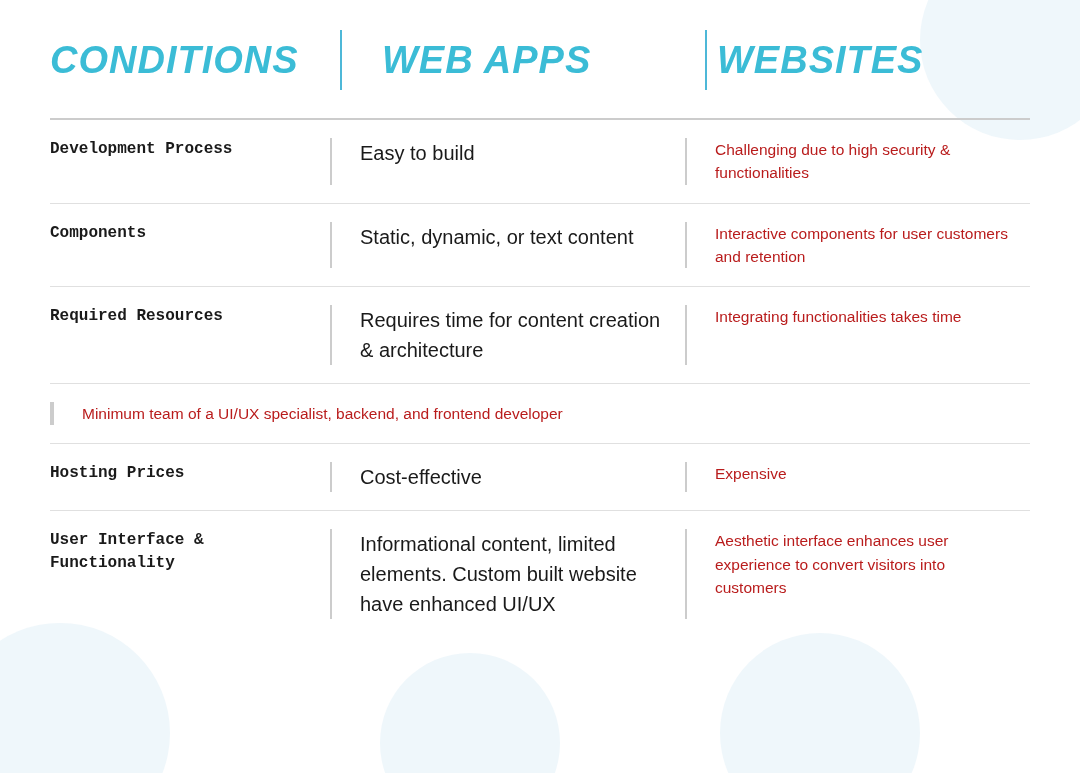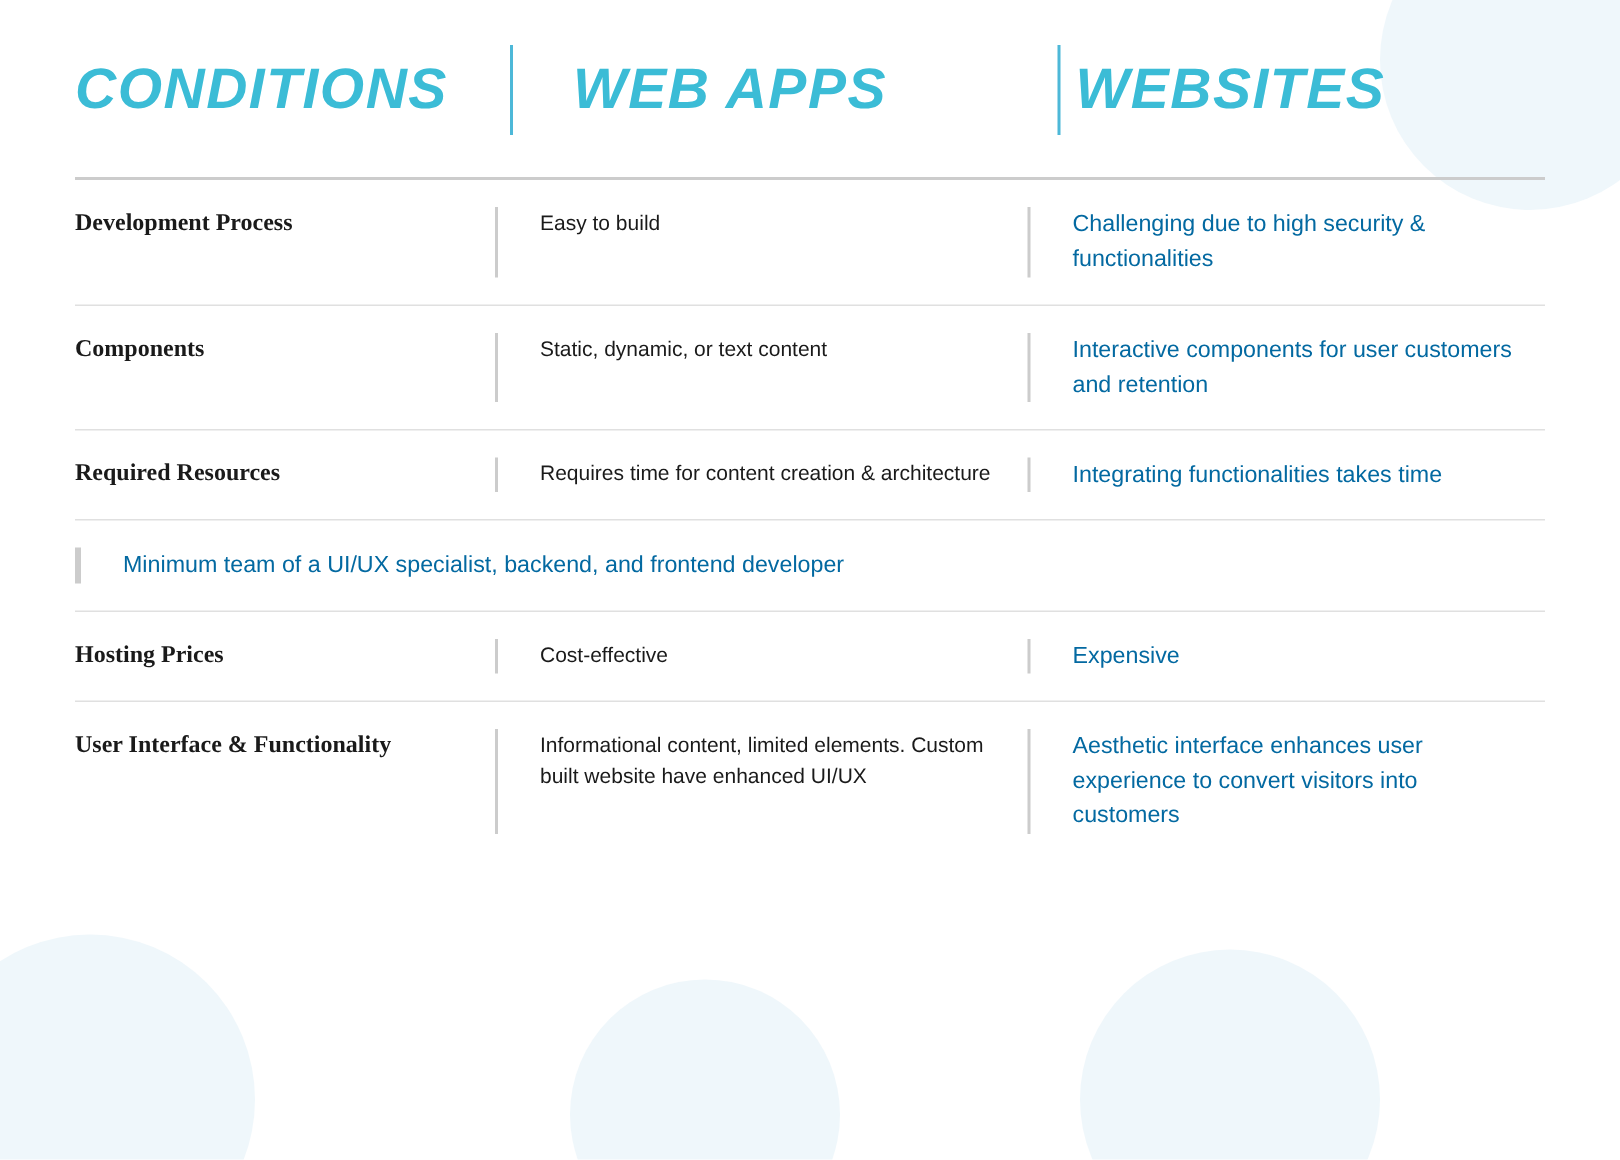--- a/index.html
+++ b/index.html
@@ -132,54 +132,54 @@
 
     .table-row:last-child {
       border-bottom: none;
     }
 
     .cell-conditions {
       flex: 0 0 280px;
       font-size: 16px;
       font-weight: 700;
       color: #1a1a1a;
-      font-family: Liberation Serif, serif;
+      font-family: Liberation Mono, monospace;
       padding-right: 32px;
       line-height: 1.4;
     }
 
     .cell-divider {
       width: 2px;
       align-self: stretch;
       background-color: #cccccc;
       margin: 0 0;
       flex-shrink: 0;
     }
 
     .cell-webapps {
       flex: 1;
-      font-size: 14px;
+      font-size: 20px;
       color: #1a1a1a;
       font-family: Arial, sans-serif;
       padding: 0 20px 0 28px;
       line-height: 1.5;
     }
 
     .cell-divider2 {
       width: 2px;
       align-self: stretch;
       background-color: #cccccc;
       margin: 0 0;
       flex-shrink: 0;
     }
 
     .cell-websites {
       flex: 1;
       font-size: 15.5px;
-      color: #0369a1;
+      color: #b91c1c;
       font-family: Arial, sans-serif;
       padding: 0 10px 0 28px;
       line-height: 1.5;
     }
   </style>
 </head>
 <body>
 
 <div class="bg-circle bg-circle-top-right"></div>
 <div class="bg-circle bg-circle-bottom-left"></div>

